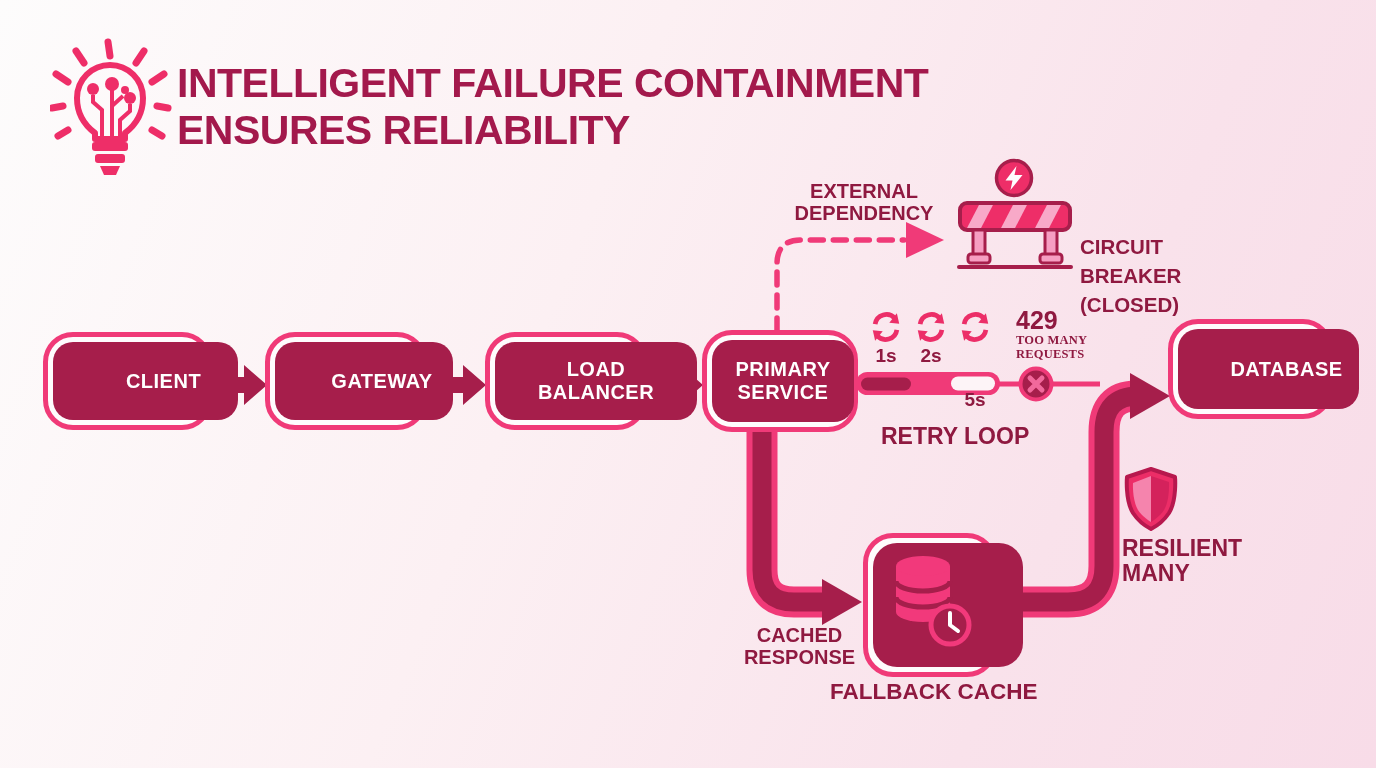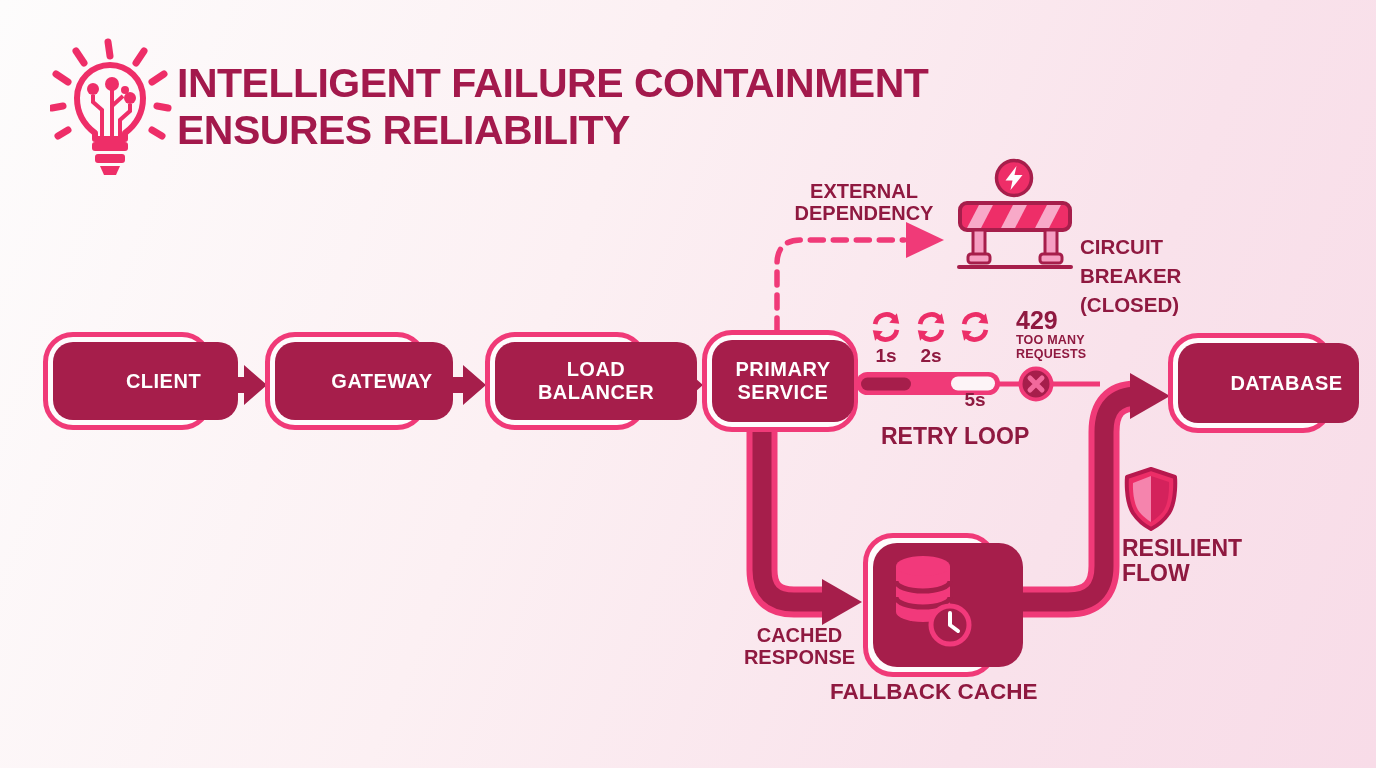--- a/index.html
+++ b/index.html
@@ -102,21 +102,21 @@
   </div>
   <div class="node" style="left:265px;top:332px;width:162px;height:98px">
     <div class="node-inner">GATEWAY</div>
   </div>
   <div class="node" style="left:485px;top:332px;width:162px;height:98px">
     <div class="node-inner" style="padding:0 30px">LOAD BALANCER</div>
   </div>
   <div class="node" style="left:702px;top:330px;width:156px;height:102px">
     <div class="node-inner" style="padding:0 3px">PRIMARY SERVICE</div>
   </div>
-  <div class="node" style="left:1168px;top:333px;width:165px;height:100px">
+  <div class="node" style="left:1168px;top:319px;width:165px;height:100px">
     <div class="node-inner">DATABASE</div>
   </div>
 
   <div class="lbl lbl-med center" style="left:788px;top:180px;width:152px;font-size:20px;line-height:22px;">EXTERNAL DEPENDENCY</div>
 
   <svg class="abs" style="left:993px;top:157px;z-index:2" width="42" height="42" viewBox="0 0 42 42">
     <circle cx="21" cy="21" r="17.5" fill="#ee2e68" stroke="#a61e4b" stroke-width="3.5"></circle>
     <path d="M23.5 9 L12.5 23.5 H19.5 L17.5 33 L29.5 18 H21.5 Z" fill="#ffffff"></path>
   </svg>
 
@@ -161,21 +161,21 @@
     <polygon points="32,14.5 21.5,13.5 29.5,3.5" fill="#ec2e68"></polygon>
     <path d="M29.5 21 A 12 12 0 0 1 8.5 27" stroke="#ec2e68" stroke-width="5" fill="none"></path>
     <polygon points="4,21.5 14.5,22.5 6.5,32.5" fill="#ec2e68"></polygon>
   </svg>
 
   <div class="lbl lbl-bold center" style="left:861px;top:345px;width:50px;font-size:19px;">1s</div>
   <div class="lbl lbl-bold center" style="left:906px;top:345px;width:50px;font-size:19px;">2s</div>
   <div class="lbl lbl-bold center" style="left:950px;top:345px;width:50px;font-size:19px;margin-top:44px;">5s</div>
 
   <div class="lbl lbl-bold" style="left:1016px;top:306px;font-size:25px;">429</div>
-  <div class="lbl lbl-bold" style="left:1016px;top:334px;width:95px;font-size:12.5px;line-height:13.5px;letter-spacing:.2px;">TOO MANY REQUESTS</div>
+  <div class="lbl lbl-bold" style="left:1016px;top:334px;width:95px;font-size:12.5px;line-height:13.5px;letter-spacing:.2px;font-family:Liberation Serif, serif;">TOO MANY REQUESTS</div>
 
   <div class="lbl lbl-bold" style="left:881px;top:399px;font-size:23px;margin-top:24px;">RETRY LOOP</div>
 
   <div class="lbl lbl-med center" style="left:742px;top:624px;width:115px;font-size:20px;line-height:22px;">CACHED RESPONSE</div>
 
   <div class="node cache-node" style="left:863px;top:533px;width:134px;height:144px">
     <div class="node-inner"></div>
   </div>
 
   <svg class="abs" style="left:885px;top:550px;z-index:5" width="92" height="100" viewBox="0 0 92 100">
@@ -188,15 +188,15 @@
   </svg>
 
   <div class="lbl lbl-bold center" style="left:830px;top:679px;width:200px;font-size:22.5px;white-space:nowrap;">FALLBACK CACHE</div>
 
   <svg class="abs" style="left:1122px;top:466px;z-index:2" width="58" height="66" viewBox="0 0 58 66">
     <path d="M29 3 L53 11 C53 11 55 34 47 47 C41 56 33 61 29 63 C25 61 17 56 11 47 C3 34 5 11 5 11 Z" fill="#ec2d67" stroke="#b7184e" stroke-width="4" stroke-linejoin="round"></path>
     <path d="M29 10 L29 56 C26 54 20 50 16 44 C10 34 11 17 11 17 Z" fill="#f584ad"></path>
     <path d="M29 10 L47 16 C47 16 48 34 42 44 C38 50 32 54 29 56 Z" fill="#d4225c"></path>
   </svg>
 
-  <div class="lbl lbl-bold" style="left:1122px;top:536px;width:130px;font-size:23px;line-height:25px;">RESILIENT FLOW</div>
+  <div class="lbl lbl-bold" style="left:1122px;top:536px;width:130px;font-size:23px;line-height:25px;">RESILIENT MANY</div>
 
 </div>
 
 </body></html>

